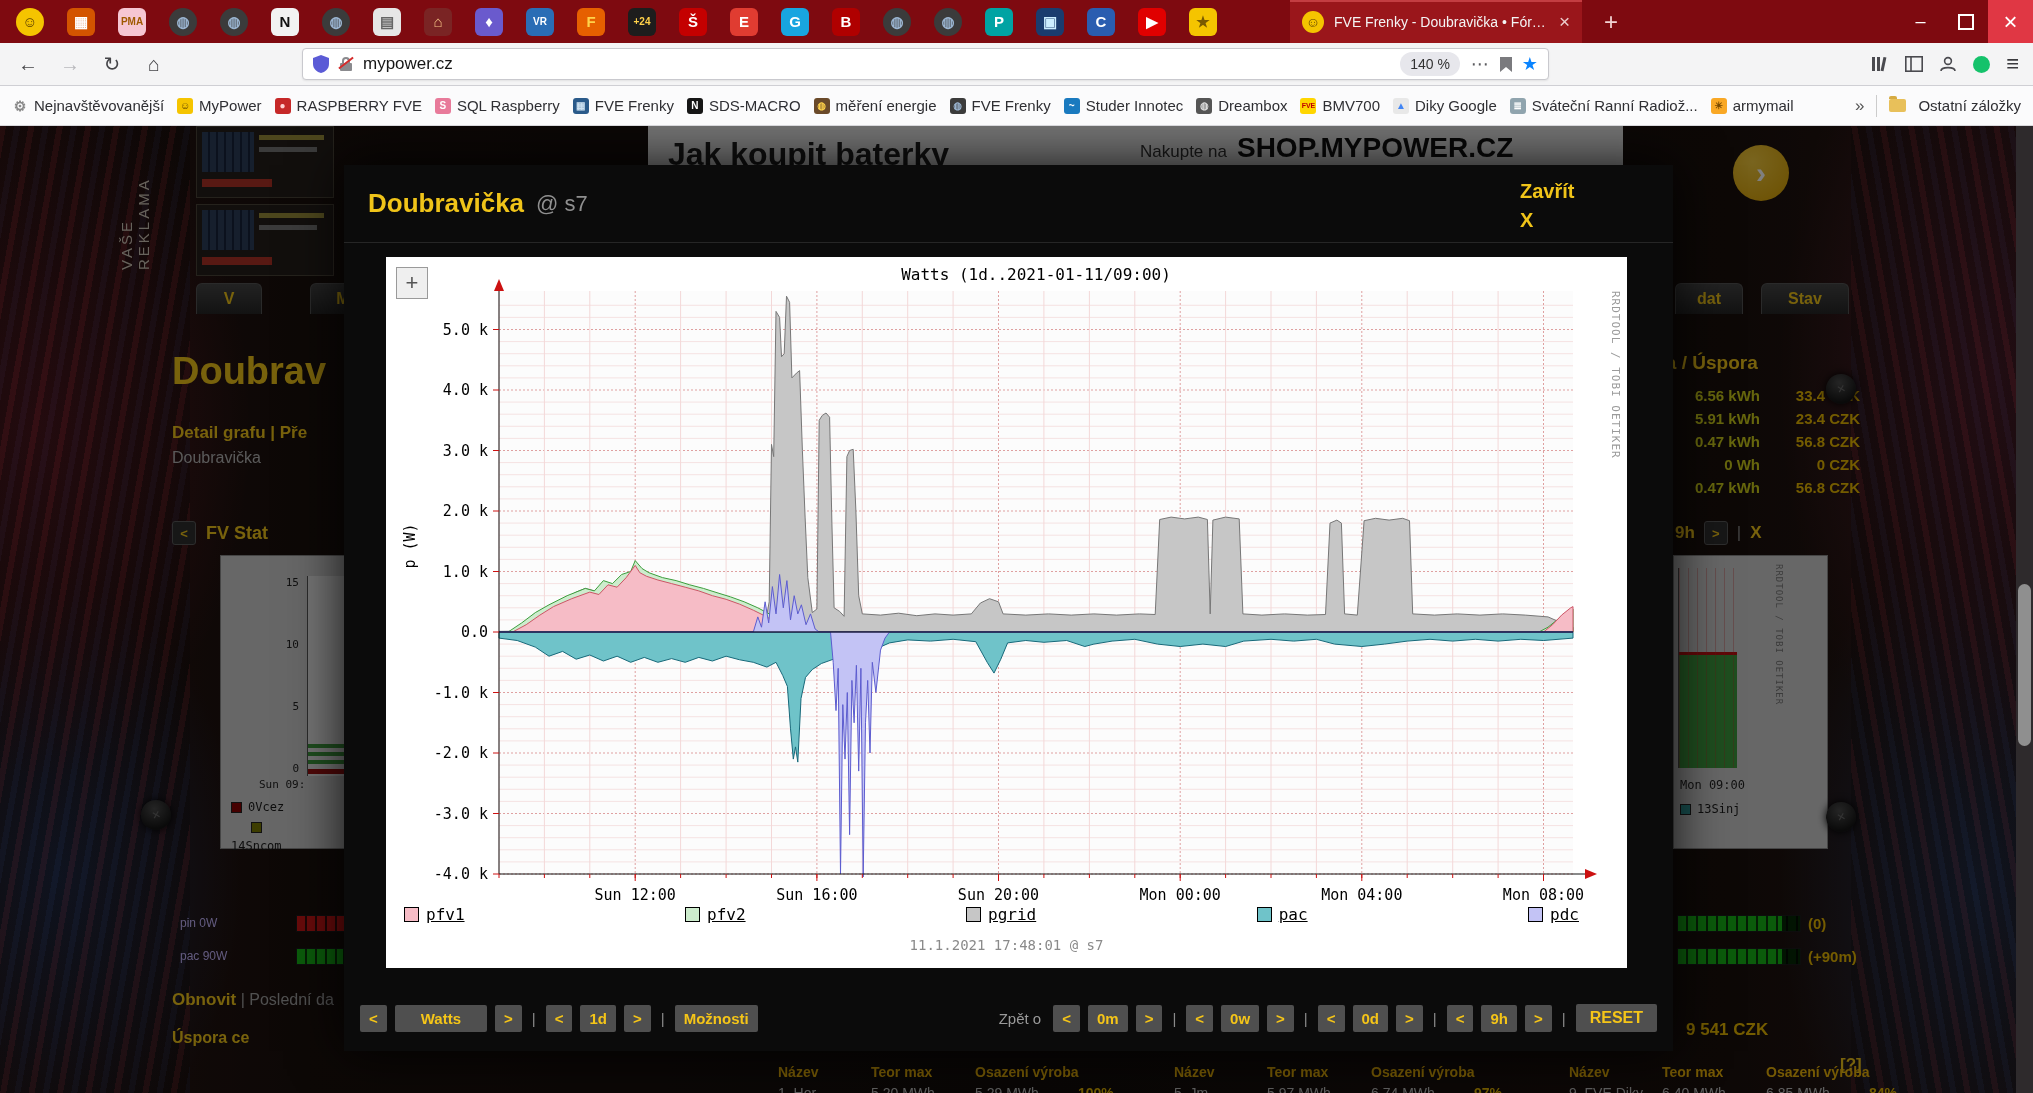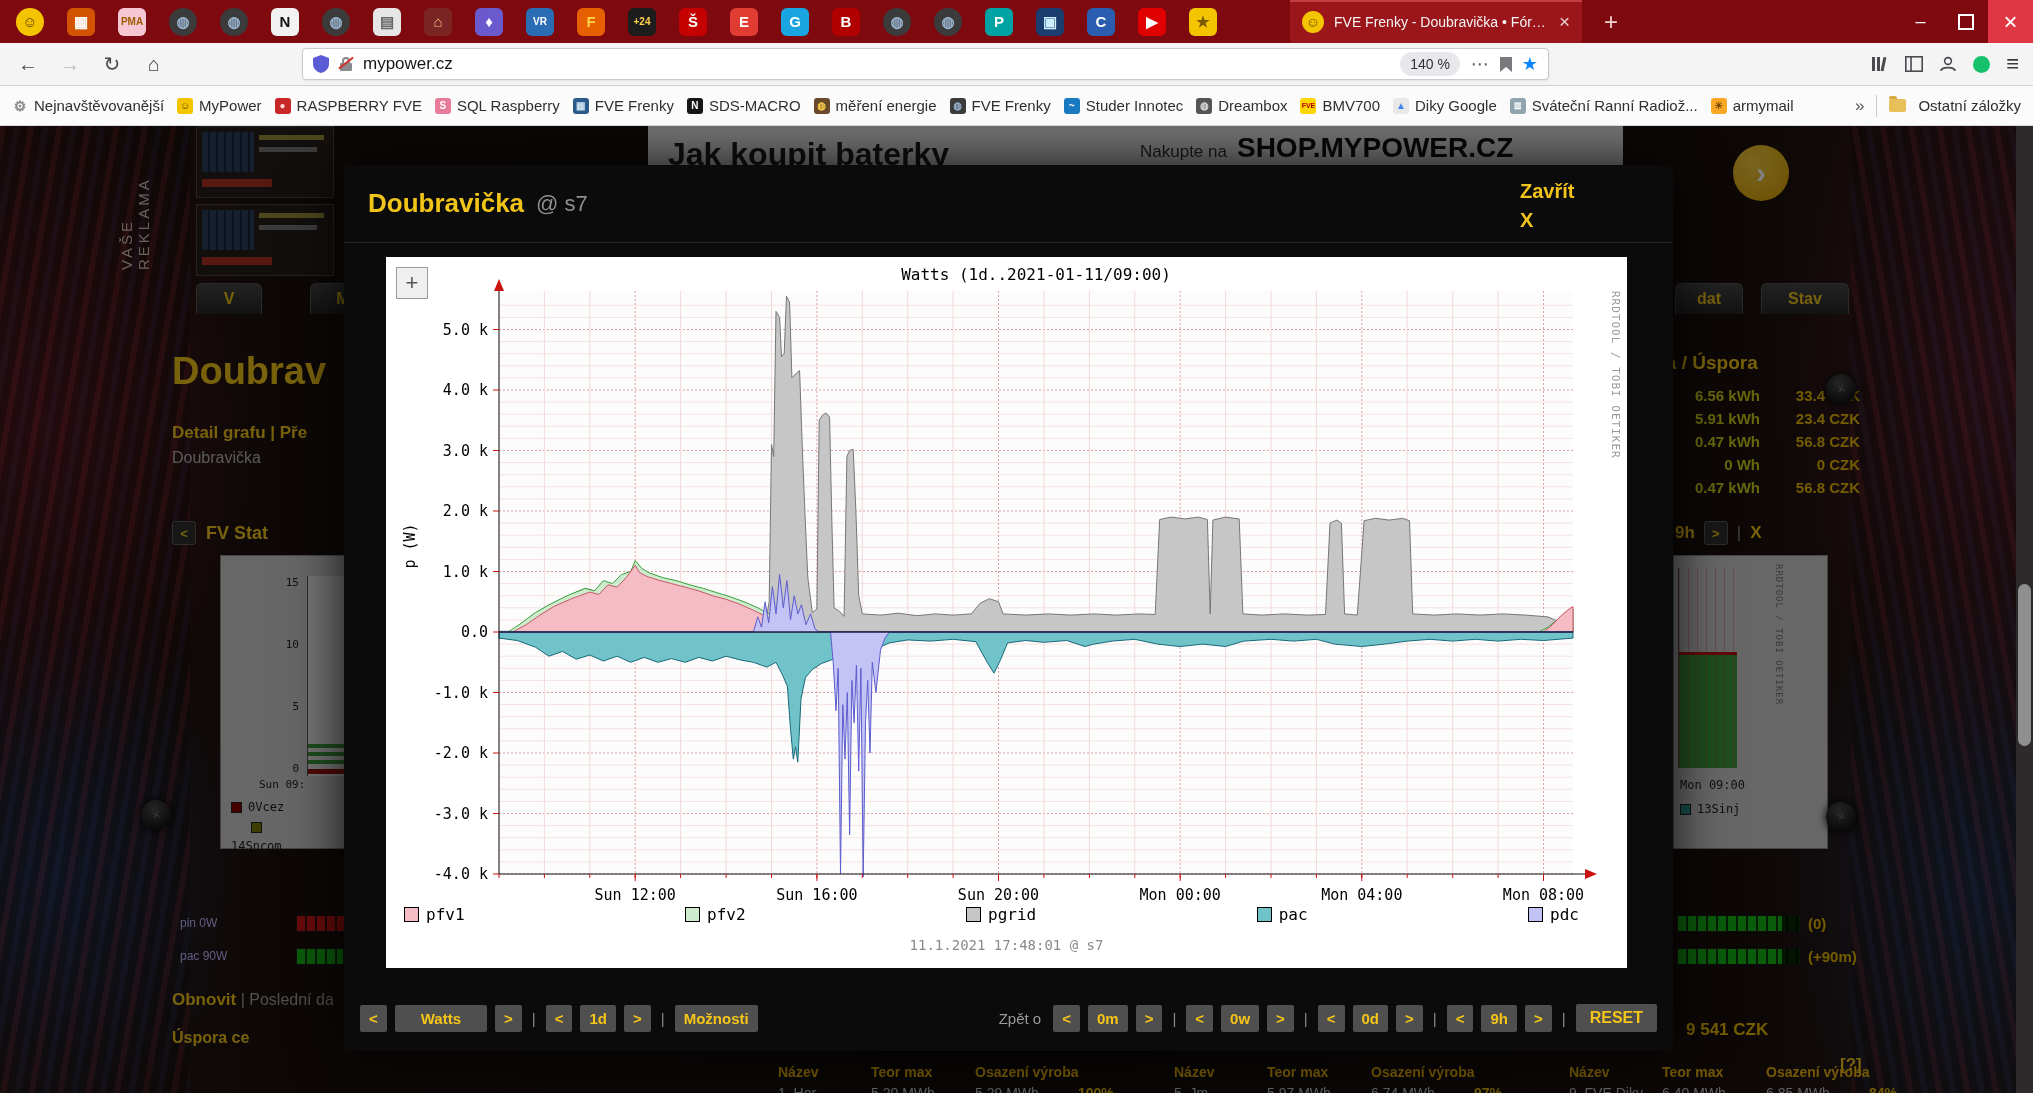--- a/index.html
+++ b/index.html
@@ -146,21 +146,21 @@
   .mtitle{font-size:26px;font-weight:bold;color:#f0c419;}
   .msub{font-size:22px;color:#8f8f8f;margin-left:12px;}
   .mclose{position:absolute;left:1176px;top:12px;font-size:20px;font-weight:bold;color:#f0c419;line-height:1.45;cursor:default;}
   .gpanel{position:absolute;left:42px;top:92px;width:1241px;height:711px;background:#fff;}
   .handle{position:absolute;left:10px;top:10px;width:30px;height:30px;border:1px solid #9a9a9a;background:#efefef;
     color:#555;display:flex;align-items:center;justify-content:center;font-size:22px;z-index:3;}
   .gtitle{position:absolute;left:113px;top:8px;width:1074px;text-align:center;font-size:16px;color:#000;
     font-family:"DejaVu Sans Mono",monospace;}
   .ylab{position:absolute;left:-26px;top:280px;width:100px;text-align:center;transform:rotate(-90deg);
     font-size:15px;color:#000;font-family:"DejaVu Sans Mono",monospace;}
-  .rrdlegend{position:absolute;left:18px;right:48px;top:648px;display:flex;justify-content:space-between;}
+  .rrdlegend{position:absolute;left:18px;right:48px;top:648px;display:flex;justify-content:space-between;text-decoration:underline;}
   .lgitem{display:flex;align-items:center;gap:7px;font-size:16px;color:#000;font-family:"DejaVu Sans Mono",monospace;}
   .lgitem .sw{width:13px;height:13px;border:1px solid #000;flex:none;}
   .gstamp{position:absolute;left:0;right:0;top:680px;text-align:center;font-size:14px;color:#8a8a8a;
     font-family:"DejaVu Sans Mono",monospace;}
   .gwm{position:absolute;right:5px;top:34px;writing-mode:vertical-rl;font-size:11px;color:#9a9a9a;letter-spacing:1px;
     font-family:"DejaVu Sans Mono",monospace;}
   .mfooter{position:absolute;left:16px;right:16px;bottom:14px;height:38px;display:flex;align-items:center;
     justify-content:space-between;}
   .fgrp{display:flex;align-items:center;gap:8px;}
   .fbtn{background:#4f4f4f;color:#f5c518;font-weight:bold;padding:6px 9px;border-radius:2px;line-height:1;font-size:15px;}

